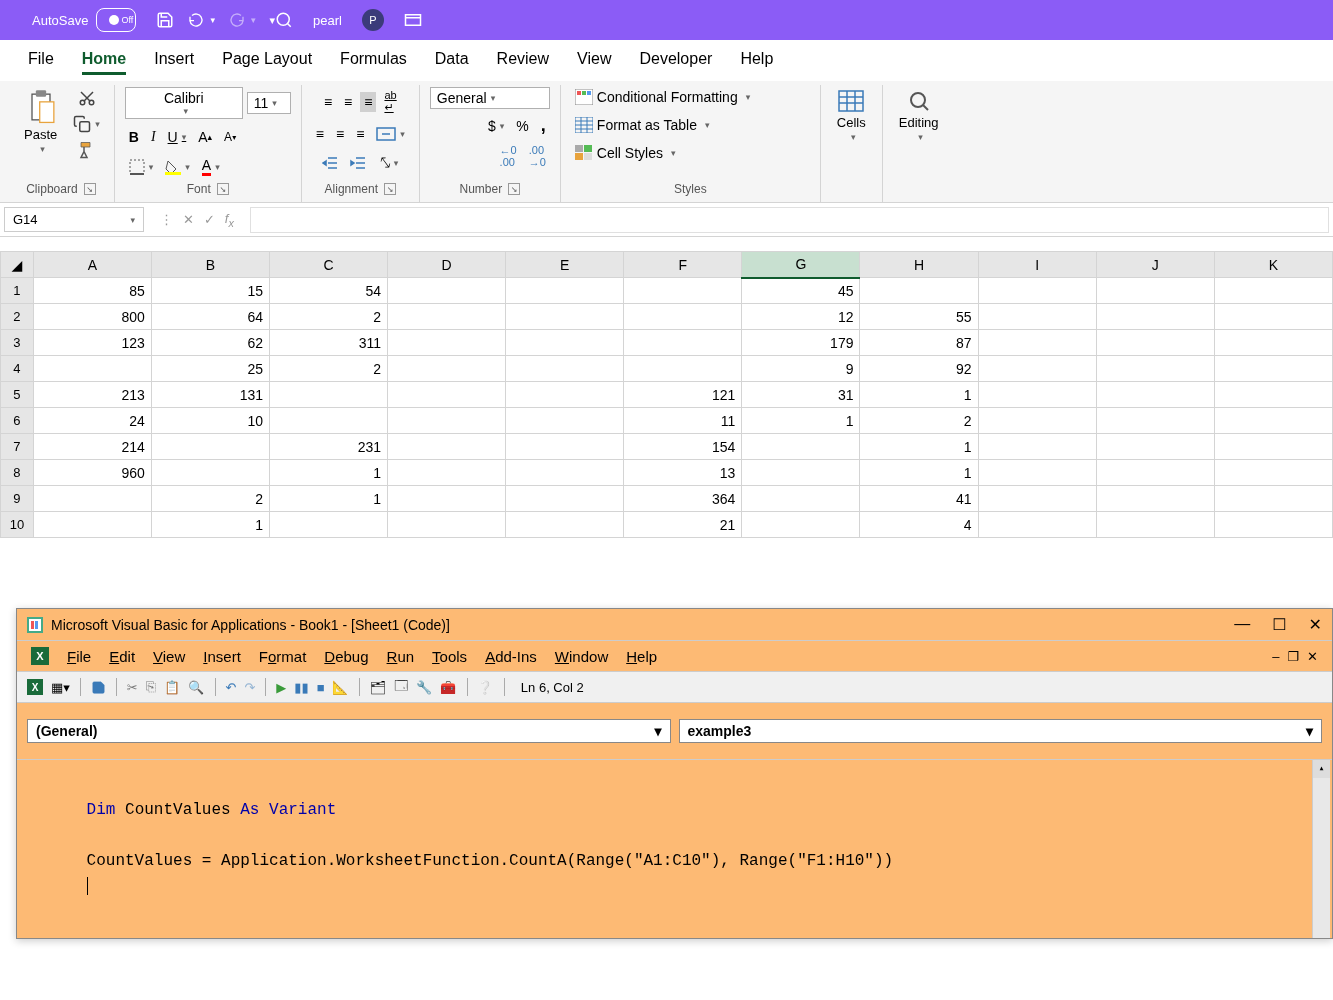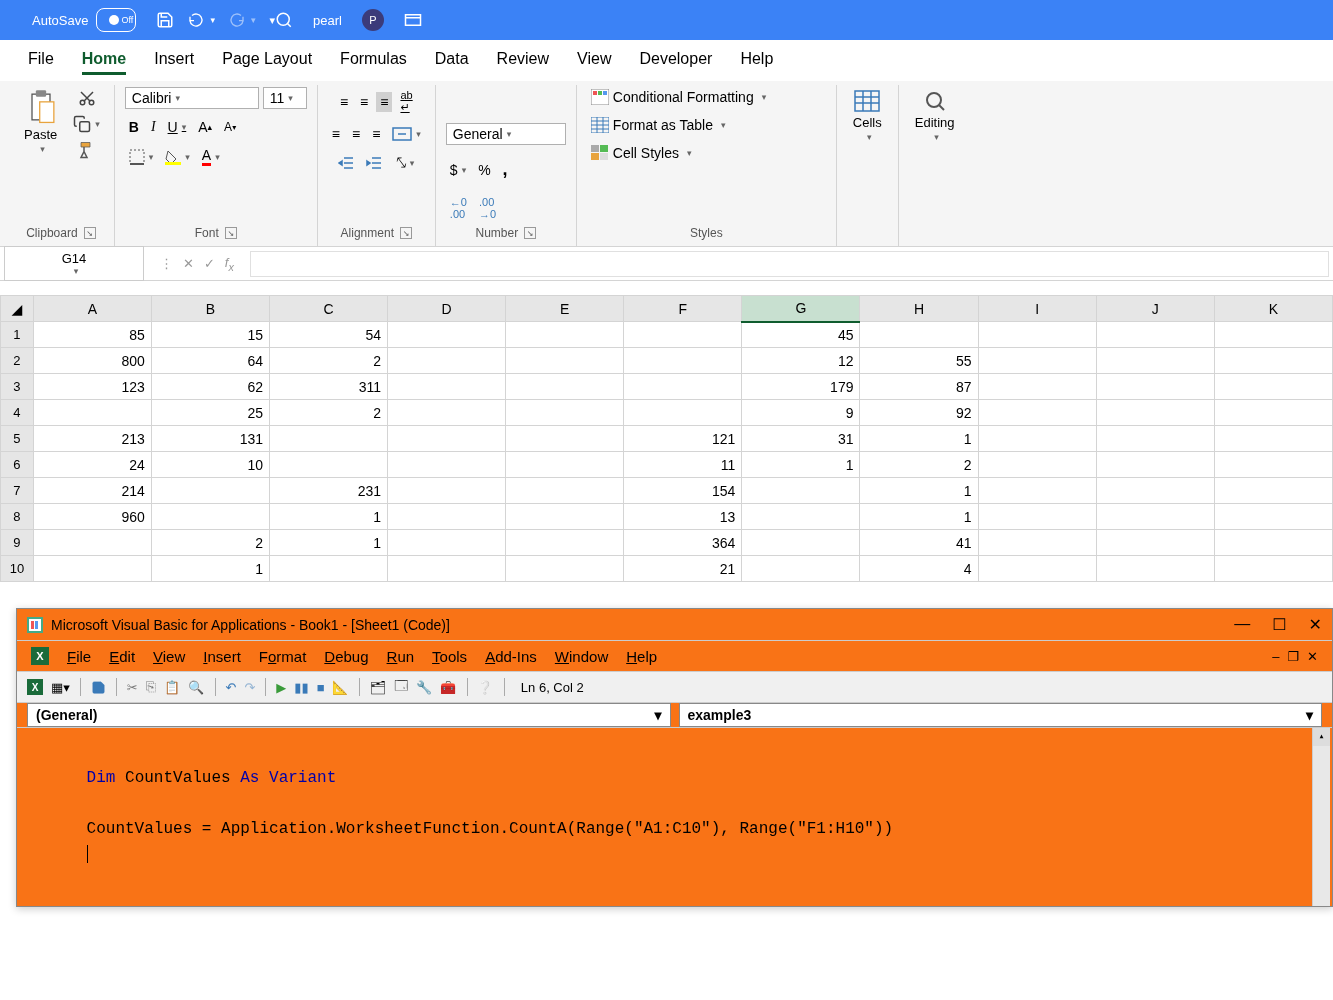--- a/index.html
+++ b/index.html
@@ -1,19 +1,19 @@
 <!DOCTYPE html>
 <html><head>
 <meta charset="utf-8">
 <style>
 * { box-sizing: border-box; margin: 0; padding: 0; }
 body { font-family: 'Segoe UI', Tahoma, sans-serif; font-size: 13px; background: #fff; overflow: hidden; width: 1333px; height: 1000px; }
 
 
-.title-bar { background: #3b82f6; height: 40px; display: flex; align-items: center; color: #fff; padding: 0 12px; }
+.title-bar { background: #8b5cf6; height: 40px; display: flex; align-items: center; color: #fff; padding: 0 12px; }
 .autosave { display: flex; align-items: center; gap: 8px; margin-left: 20px; }
 .toggle { width: 40px; height: 24px; border: 1px solid #fff; border-radius: 8px; display: flex; align-items: center; padding: 0 2px; font-size: 9px; justify-content: flex-end; gap: 3px; }
 .toggle-dot { width: 10px; height: 10px; background: #fff; border-radius: 50%; }
 .qat { display: flex; gap: 14px; margin-left: 20px; align-items: center; }
 .title-center { flex: 1; text-align: center; font-size: 15px; }
 .title-right { display: flex; align-items: center; gap: 20px; }
 .avatar { width: 22px; height: 22px; background: #3b3b7a; border-radius: 50%; display: flex; align-items: center; justify-content: center; font-size: 11px; }
 
 
 .ribbon-tabs { display: flex; gap: 28px; padding: 10px 28px 6px; background: #fff; font-size: 16px; }
@@ -28,45 +28,45 @@
 .dlaunch { width: 12px; height: 12px; border: 1px solid #999; font-size: 8px; display: flex; align-items: center; justify-content: center; }
 .vcol { display: flex; flex-direction: column; gap: 4px; align-items: center; }
 .hrow { display: flex; gap: 4px; align-items: center; }
 .btn { display: flex; align-items: center; justify-content: center; padding: 2px 4px; cursor: pointer; font-size: 14px; }
 .font-select { border: 1px solid #b0b0b0; background: #fff; padding: 2px 6px; font-size: 14px; display: flex; align-items: center; }
 .dd-arrow { font-size: 9px; margin-left: 4px; color: #666; }
 .big-btn { display: flex; flex-direction: column; align-items: center; gap: 2px; padding: 2px 6px; font-size: 13px; cursor: pointer; }
 
 
 .formula-bar { display: flex; align-items: center; border-bottom: 1px solid #d4d4d4; background: #fff; height: 34px; }
-.name-box { width: 140px; border: 1px solid #ccc; padding: 4px 8px; margin: 4px; background: #fff; display: flex; justify-content: space-between; align-items: center; flex-direction: column; }
+.name-box { width: 140px; border: 1px solid #ccc; padding: 4px 8px; margin: 4px; background: #fff; display: flex; justify-content: space-between; align-items: center; }
 .fb-btns { display: flex; gap: 10px; padding: 0 12px; color: #999; align-items: center; }
 .formula-input { flex: 1; border: 1px solid #e0e0e0; padding: 4px 8px; margin: 4px; background: #fff; height: 26px; }
 
 
 .sheet { border-collapse: collapse; width: 100%; }
 .sheet th, .sheet td { border: 1px solid #d4d4d4; font-size: 14px; padding: 3px 6px; height: 26px; }
 .sheet th { background: #e6e6e6; font-weight: normal; text-align: center; }
 .sheet .corner { width: 30px; background: #e6e6e6; }
 .sheet .row-hdr { background: #e6e6e6; text-align: center; width: 30px; font-size: 13px; }
 .sheet td { text-align: right; width: 108px; }
 .sheet th.active-col { background: #c8e0d0; border-bottom: 2px solid #0f5c2e; }
 
 
-.vba-window { position: absolute; top: 608px; left: 16px; right: 0; background: #f97316; border: 1px solid #888; box-shadow: 0 2px 8px rgba(0,0,0,0.2); }
+.vba-window { position: absolute; top: 608px; left: 16px; right: 0; background: #fdba74; border: 1px solid #888; box-shadow: 0 2px 8px rgba(0,0,0,0.2); }
 .vba-title { display: flex; align-items: center; padding: 6px 10px; font-size: 14px; gap: 8px; border-bottom: 1px solid #ccc; }
 .vba-title-text { flex: 1; }
 .vba-ctrl { display: flex; gap: 22px; font-size: 16px; }
 .vba-menu { display: flex; gap: 18px; padding: 6px 14px; font-size: 15px; border-bottom: 1px solid #ccc; align-items: center; }
 .vba-menu span u { text-decoration: underline; }
 .vba-menu-right { margin-left: auto; display: flex; gap: 8px; font-size: 13px; }
 .vba-toolbar { display: flex; gap: 8px; padding: 4px 10px; border-bottom: 1px solid #ccc; align-items: center; font-size: 13px; background: #f0f0f0; }
 .vba-tb-sep { width: 1px; height: 18px; background: #aaa; margin: 0 2px; }
 .vba-status { margin-left: 6px; }
-.vba-dropdowns { display: flex; padding: 0 10px; gap: 8px; border-bottom: 1px solid #ccc; }
+.vba-dropdowns { display: flex; padding: 16px 10px; gap: 8px; border-bottom: 1px solid #ccc; }
 .vba-dd { flex: 1; border: 1px solid #888; padding: 3px 8px; background: #fff; display: flex; justify-content: space-between; font-weight: bold; font-size: 14px; }
 .vba-code { padding: 12px 30px 12px 60px; font-family: 'Courier New', monospace; font-size: 16px; line-height: 1.6; position: relative; }
 .vba-code .kw { color: #0000aa; }
 .vba-scroll { position: absolute; right: 2px; top: 0; bottom: 0; width: 18px; background: #e8e8e8; border-left: 1px solid #ccc; }
 .vba-scroll-up { position:absolute; top:0; width:100%; height:18px; display:flex; align-items:center; justify-content:center; font-size:10px; background:#ddd; }
 .cursor-line { border-left: 1px solid #000; height: 18px; display: inline-block; vertical-align: middle; }
 
 svg { display: block; }
 </style>
 </head>
@@ -176,21 +176,21 @@
     </div>
     <div class="rgroup-label">
         <span>Clipboard</span>
         <span class="dlaunch">↘</span>
       </div>
   </div>
 
   <div class="rgroup">
     <div class="rgroup-body vcol" style="align-items:stretch;gap:8px;">
       <div class="hrow">
-        <div class="font-select" style="width:134px;">
+        <div class="font-select" style="width:118px;flex-direction:column;">
             <span>Calibri</span>
             <span class="dd-arrow">▾</span>
           </div>
         <div class="font-select" style="width:44px;">
             <span>11</span>
             <span class="dd-arrow">▾</span>
           </div>
       </div>
       <div class="hrow">
         <span class="btn" style="font-weight:bold;">B</span>
@@ -269,21 +269,21 @@
           </span>
       </div>
     </div>
     <div class="rgroup-label">
         <span>Alignment</span>
         <span class="dlaunch">↘</span>
       </div>
   </div>
 
   <div class="rgroup">
-    <div class="rgroup-body vcol" style="gap:12px;align-items:flex-start;margin-top:36px;">
+    <div class="rgroup-body vcol" style="gap:4px;align-items:flex-end;">
       <div class="font-select" style="width:120px;">
           <span>General</span>
           <span class="dd-arrow">▾</span>
         </div>
       <div class="hrow">
         <span class="btn">$<span class="dd-arrow">▾</span></span>
         <span class="btn">%</span>
         <span class="btn" style="font-weight:bold;font-size:18px;">,</span>
       </div>
       <div class="hrow">

